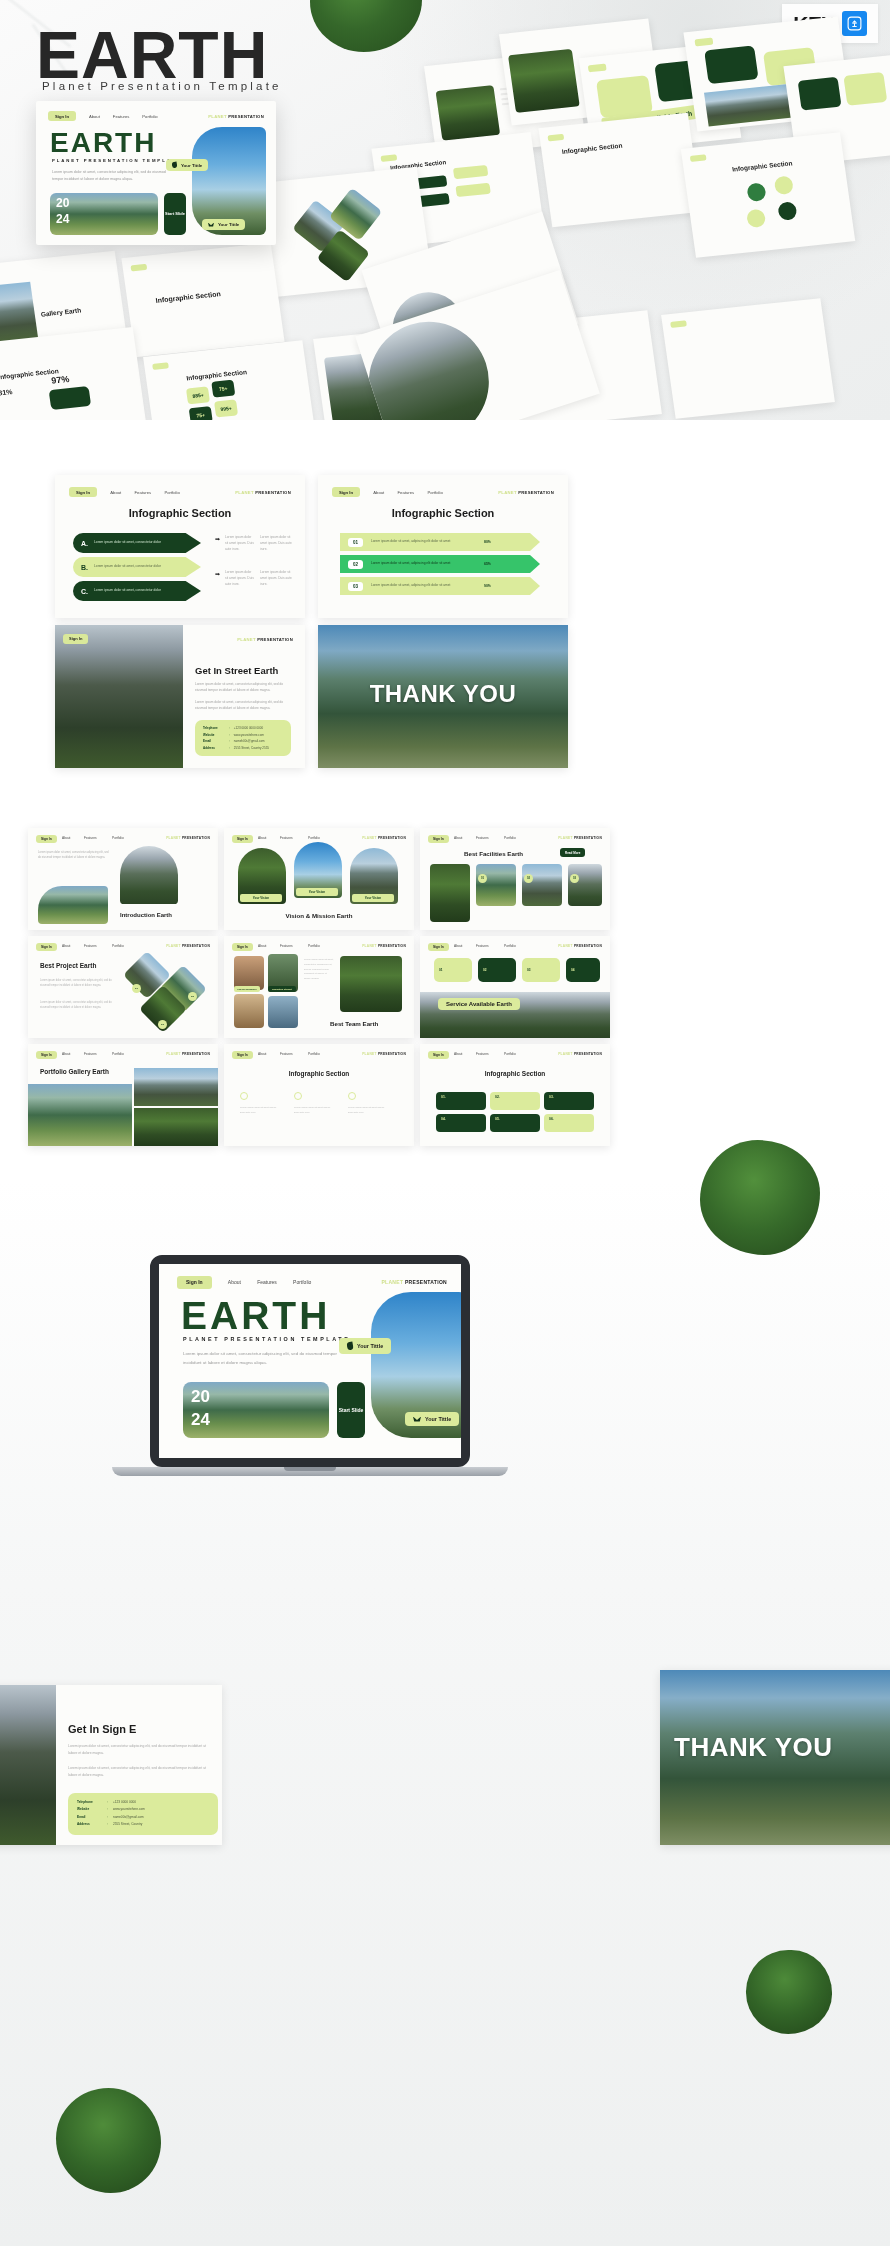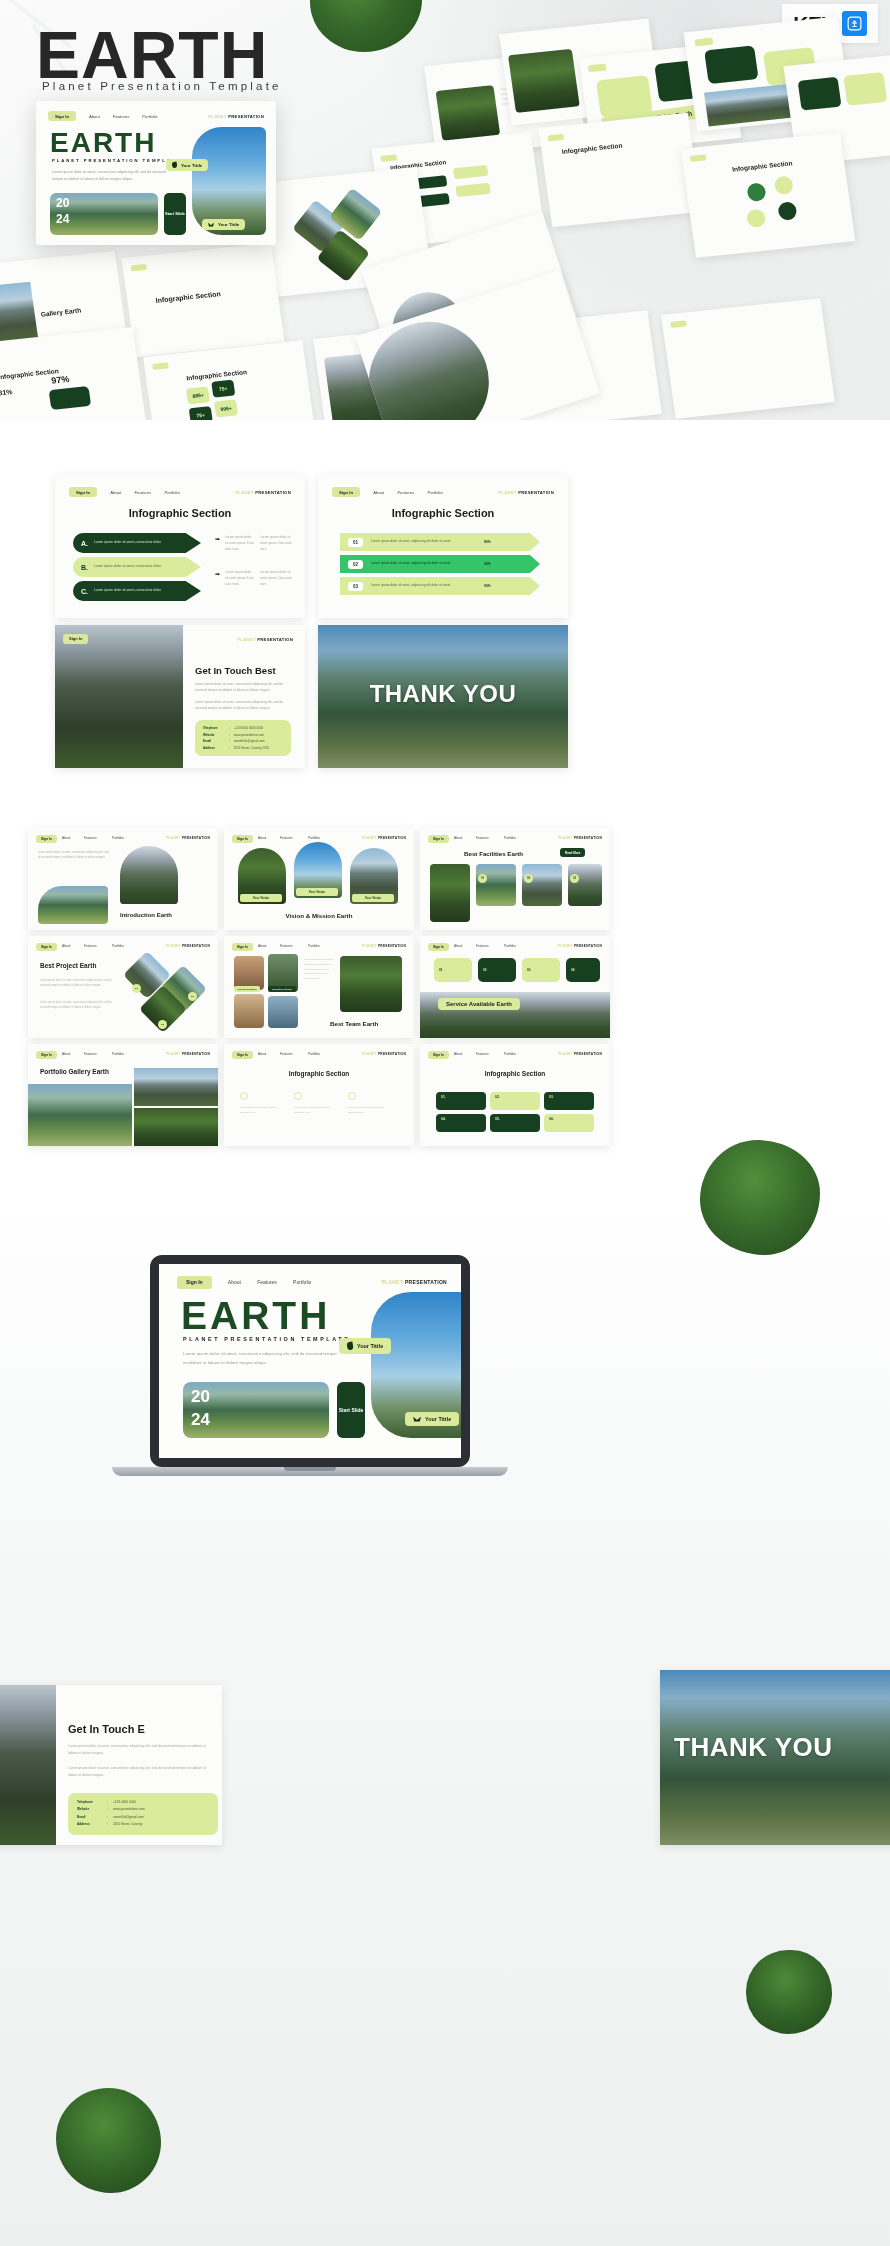--- a/index.html
+++ b/index.html
@@ -365,21 +365,21 @@
         <span style="font-size:3.2px;line-height:1.7;color:#5c6b47;width:105px;">Lorem ipsum dolor sit amet, adipiscing elit dolor sit amet</span>
         <span style="font-size:3.4px;font-weight:700;color:#16401f;">90%</span>
       </div>
     </div>
 
     <div class="slide" style="left:55px;top:205px;width:250px;height:143px;">
       <div class="ph ph-dolo" style="position:absolute;left:0;top:0;width:128px;height:143px;"></div>
       <div class="s-pill" style="position:absolute;left:8px;top:9px;font-size:4px;padding:2.4px 6px;">Sign In</div>
       <div class="s-logo" style="position:absolute;right:12px;top:12px;font-size:4.2px;"><span class="lg1">PLANET </span><span class="lg2">PRESENTATION</span></div>
 
-      <div style="position:absolute;left:140px;top:40px;font-size:9.5px;font-weight:700;color:#1c1c1c;">Get In Touch Best</div>
+      <div style="position:absolute;left:140px;top:40px;font-size:9.5px;font-weight:700;color:#1c1c1c;">Get In Street Earth</div>
       <div style="position:absolute;left:140px;top:56px;width:96px;font-size:3.2px;line-height:1.9;color:#a3a3a3;">Lorem ipsum dolor sit amet, consectetur adipiscing elit, sed do eiusmod tempor incididunt ut labore et dolore magna.</div>
       <div style="position:absolute;left:140px;top:74px;width:96px;font-size:3.2px;line-height:1.9;color:#a3a3a3;">Lorem ipsum dolor sit amet, consectetur adipiscing elit, sed do eiusmod tempor incididunt ut labore et dolore magna.</div>
 
       <div class="ltgreen" style="position:absolute;left:140px;top:95px;width:96px;height:36px;border-radius:7px;padding:6px 8px;">
         <div style="display:flex;font-size:3px;margin-bottom:2.6px;">
             <span style="width:26px;font-weight:700;color:#16401f;">Telephone</span>
             <span style="color:#16401f;margin-right:4px;">:</span>
             <span style="color:#4d5a3c;">+123 0000 0000 0000</span>
           </div>
         <div style="display:flex;font-size:3px;margin-bottom:2.6px;">
@@ -542,21 +542,21 @@
       <div class="ltgreen" style="position:absolute;left:124px;top:70px;width:50px;height:18px;border-radius:4px;padding:3px 5px;font-size:3.4px;font-weight:700;color:#16401f;">06.</div>
     </div>
   </div>
 
   <div class="sect" style="top:1180px;height:1066px;background:linear-gradient(#ffffff 0%,#f6f7f7 38%,#eef0f0 100%);">
 
     <div class="plant p2" style="top:-40px;left:700px;"></div>
 
     <div class="slide" style="left:-48px;top:505px;width:270px;height:160px;z-index:1;">
       <div class="ph ph-dolo" style="position:absolute;left:0;top:0;width:104px;height:160px;"></div>
-      <div style="position:absolute;left:116px;top:38px;font-size:11px;font-weight:700;color:#1c1c1c;">Get In Touch E</div>
+      <div style="position:absolute;left:116px;top:38px;font-size:11px;font-weight:700;color:#1c1c1c;">Get In Sign E</div>
       <div style="position:absolute;left:116px;top:58px;width:140px;font-size:3.4px;line-height:2;color:#a8a8a8;">Lorem ipsum dolor sit amet, consectetur adipiscing elit, sed do eiusmod tempor incididunt ut labore et dolore magna.</div>
       <div style="position:absolute;left:116px;top:80px;width:140px;font-size:3.4px;line-height:2;color:#a8a8a8;">Lorem ipsum dolor sit amet, consectetur adipiscing elit, sed do eiusmod tempor incididunt ut labore et dolore magna.</div>
       <div class="ltgreen" style="position:absolute;left:116px;top:108px;width:150px;height:42px;border-radius:7px;padding:7px 9px;">
         <div style="display:flex;font-size:3.2px;margin-bottom:3.4px;">
             <span style="width:30px;font-weight:700;color:#16401f;">Telephone</span>
             <span style="color:#16401f;margin-right:5px;">:</span>
             <span style="color:#4d5a3c;">+123 0000 0000</span>
           </div>
         <div style="display:flex;font-size:3.2px;margin-bottom:3.4px;">
             <span style="width:30px;font-weight:700;color:#16401f;">Website</span>

